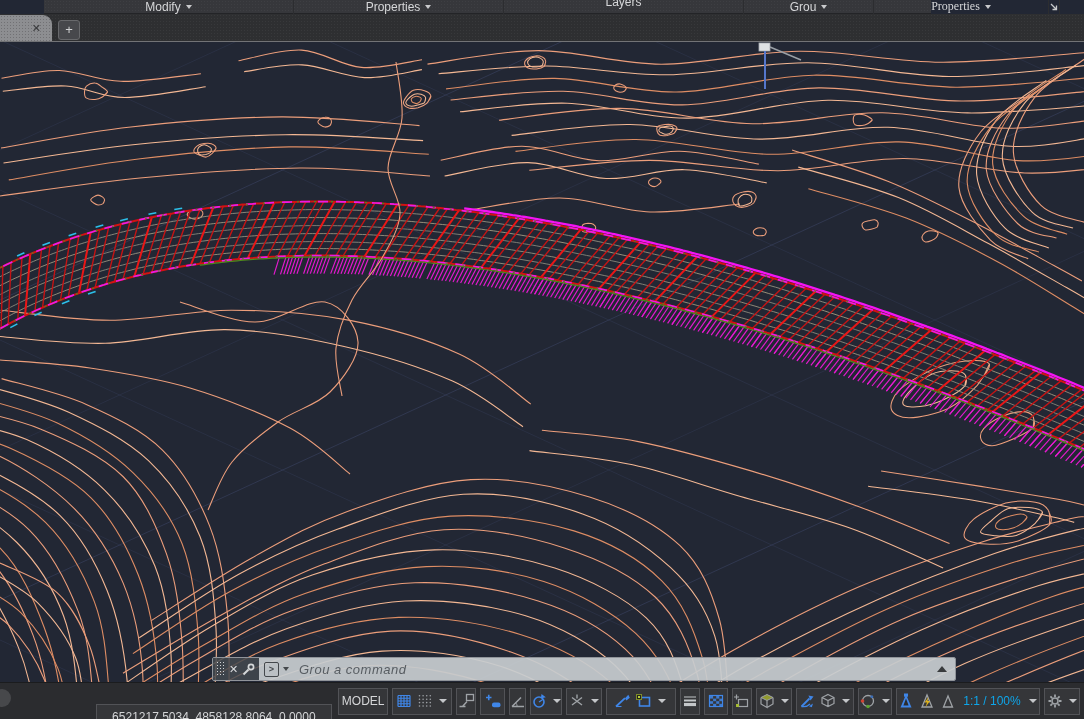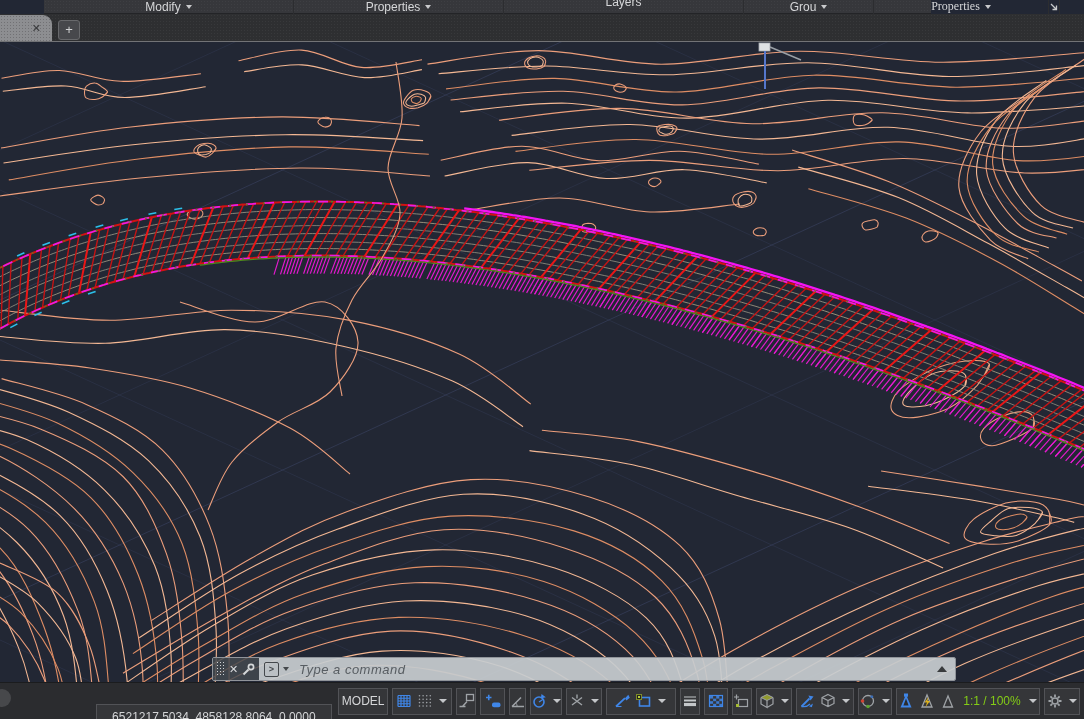--- a/index.html
+++ b/index.html
@@ -67,21 +67,21 @@
     background:#2b2c2f; border-top:1px solid #1b1c1e; display:flex; align-items:center; }
   #status-left-spacer { width:96px; height:37px; position:relative; }
   #corner-round { position:absolute; left:-7px; top:6px; width:18px; height:18px;
     border-radius:50%; background:#47484b; }
   .sbtn { height:27px; background:#353639; border:1px solid #525357; display:flex;
     align-items:center; justify-content:center; gap:3px; margin-right:4px; color:#d5d6d8;
     font-size:12px; }
   .sbtn svg { display:block; }
   #coords-box { width:238px; margin-right:6px;margin-top:32px; }
   #model-btn { width:50px; }
-  #annot-scale-label { font-size:12px; color:#84cc16; padding:0 3px; white-space:nowrap; }
+  #annot-scale-label { font-size:12px; color:#0ea5e9; padding:0 3px; white-space:nowrap; }
   .scaret { width:0; height:0; border-left:4px solid transparent;
     border-right:4px solid transparent; border-top:4.5px solid #c4c6c9; margin:0 2px; }
 </style>
 </head>
 <body>
 
 <div id="stage">
 
   <div id="canvas-wrap">
     <svg id="cv" width="1084" height="719" viewBox="0 0 1084 719">
@@ -640,21 +640,21 @@
       <div id="cmd-grip"></div>
       <span id="cmd-close">✕</span>
       <svg width="13" height="13" viewBox="0 0 13 13">
         <path d="M1.5,11.5 L6.5,6.5" stroke="#d4d7d9" stroke-width="2" fill="none"></path>
         <circle cx="9" cy="4" r="2.6" stroke="#d4d7d9" stroke-width="1.7" fill="none"></circle>
       </svg>
     </div>
     <div id="cmd-input">
       <div id="cmd-prompt-icon">&gt;</div>
       <div class="small-dark-caret"></div>
-      <span id="cmd-placeholder">Type a command</span>
+      <span id="cmd-placeholder">Grou a command</span>
       <div id="cmd-recent"></div>
     </div>
   </div>
 
   <div id="statusbar">
     <div id="status-left-spacer">
       <div id="corner-round"></div>
     </div>
     <div class="sbtn" id="coords-box">6521217.5034, 4858128.8064, 0.0000</div>
     <div class="sbtn" id="model-btn">MODEL</div>

